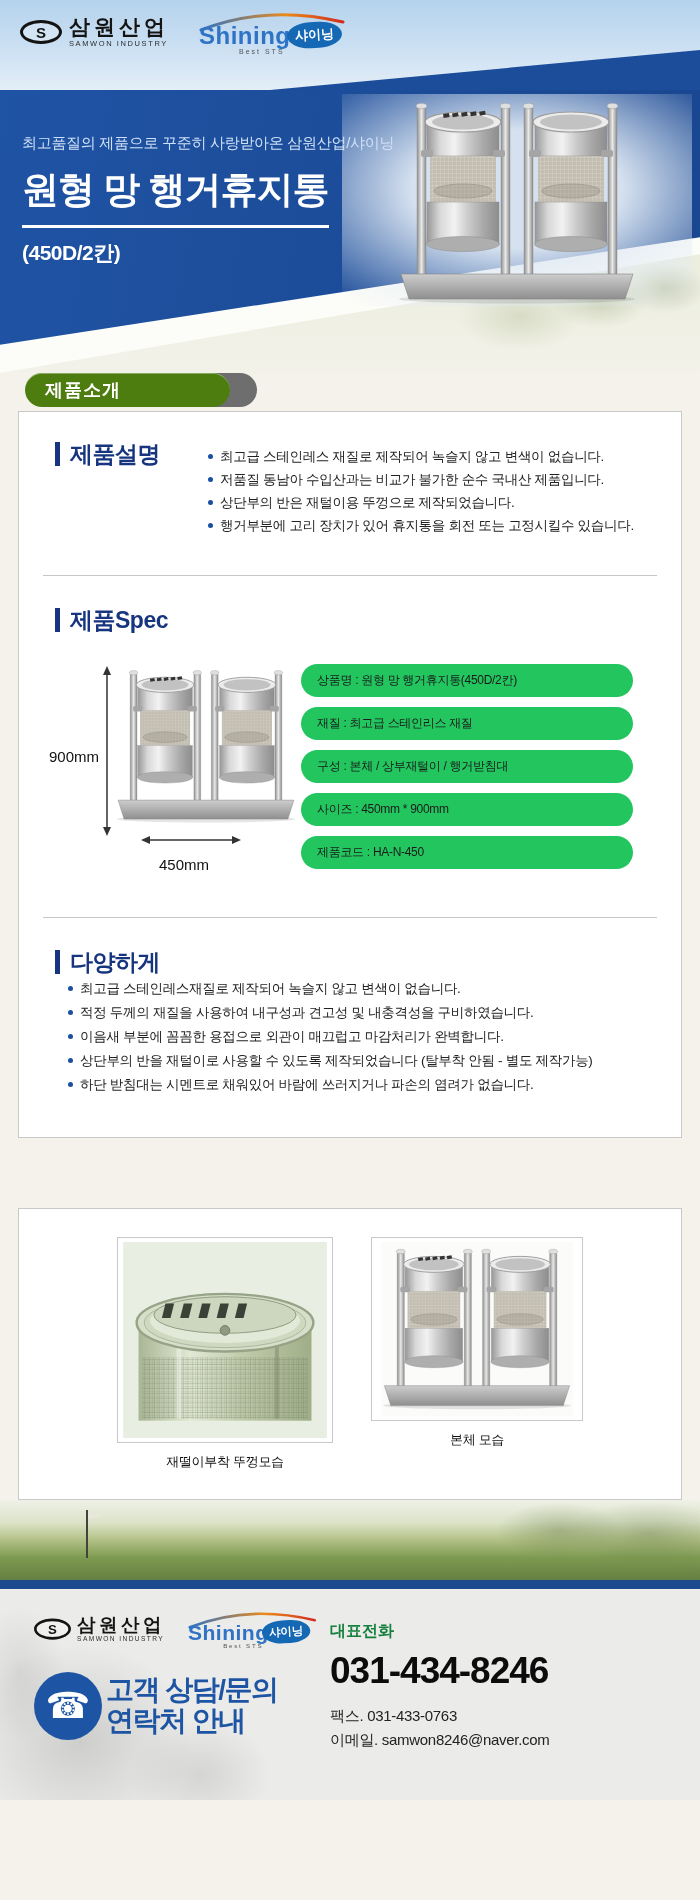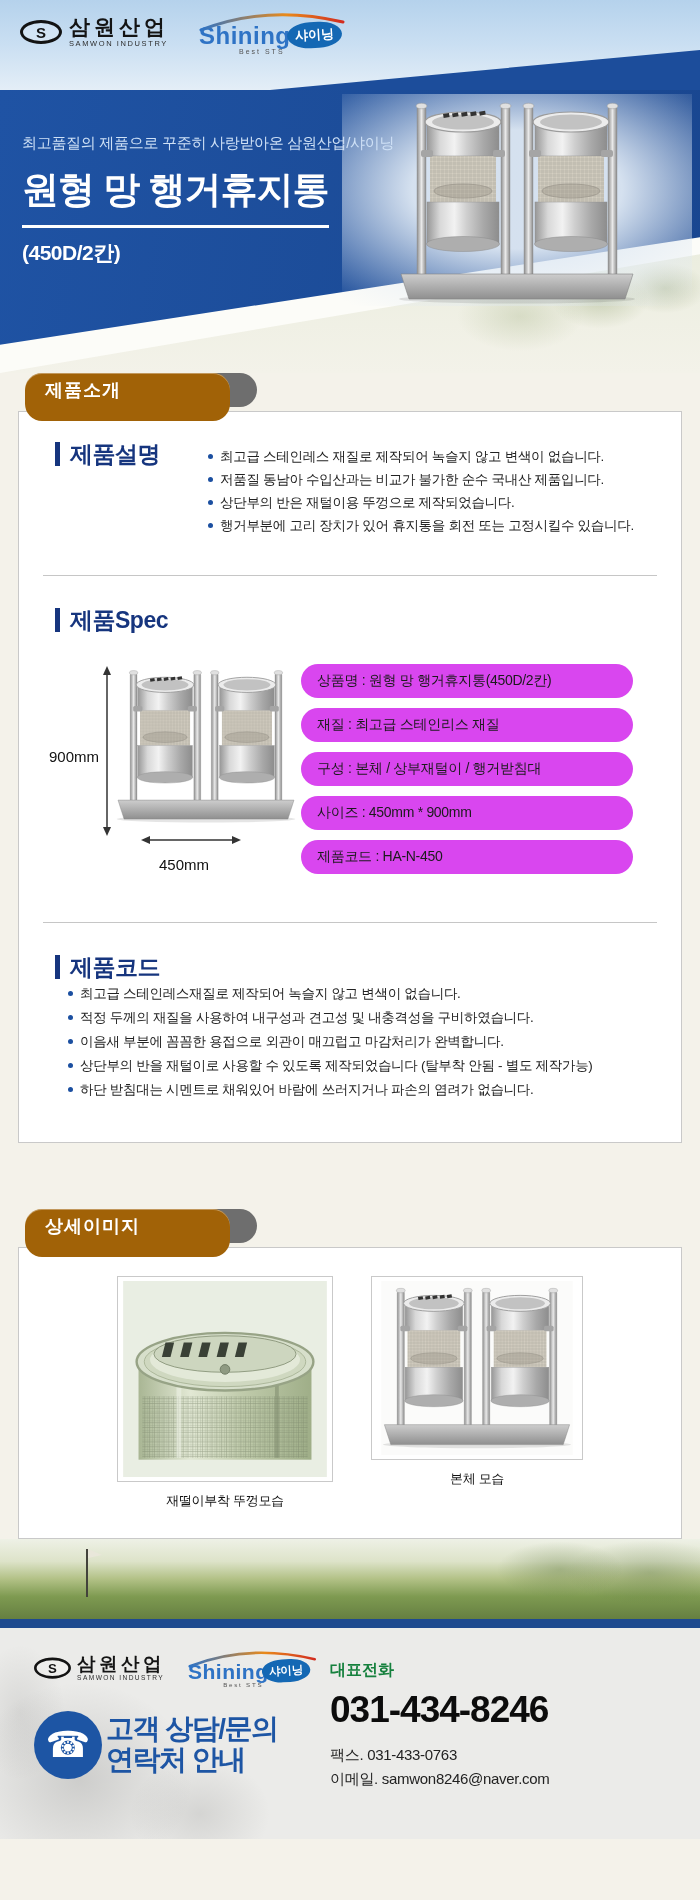--- a/index.html
+++ b/index.html
@@ -39,21 +39,21 @@
   .big-title{display:inline-block;font-size:37px;font-weight:bold;color:#fff;letter-spacing:-1px;
     padding-bottom:10px;border-bottom:3px solid #fff}
   .size-label{font-size:21px;font-weight:bold;color:#fff;margin-top:11px;letter-spacing:-0.5px}
   .banner-photo{position:absolute;top:4px;right:8px;width:350px;height:212px;z-index:2;
     background:radial-gradient(75% 70% at 50% 45%,rgba(223,233,244,.95) 40%,rgba(223,233,244,0) 100%)}
   .banner-photo svg{width:100%;height:100%}
 
   
   .section-pill{position:relative;width:232px;height:34px;margin-left:25px;z-index:2}
   .section-pill .back{position:absolute;left:22px;top:0;width:210px;height:34px;background:#6e6e6e;border-radius:17px}
-  .section-pill .front{position:absolute;left:0;top:0;width:205px;height:48px;background:#a16207;border-radius:17px;
+  .section-pill .front{position:absolute;left:0;top:0;width:205px;height:34px;background:#4d7c0f;border-radius:17px;
     color:#fff;font-size:18px;font-weight:bold;line-height:34px;padding-left:20px;letter-spacing:1px;
     box-shadow:inset 0 1px 0 rgba(255,255,255,.35)}
 
   
   .content-box{margin:4px 18px 0;background:#fff;border:1px solid #c9c9c9}
   .box1{padding:30px 0 40px}
   .sec-head{font-size:23px;font-weight:bold;color:#16357e;border-left:5px solid #16357e;padding-left:10px;
     line-height:1.05;letter-spacing:-0.5px}
   .desc-row{display:flex;margin:0 28px 0 36px}
   .desc-row .sec-head{flex:0 0 152px;align-self:flex-start}
@@ -63,21 +63,21 @@
   .divider{border:none;border-top:1px solid #c6c6c6;margin:38px 24px 32px}
   .head-in{margin-left:36px}
   .spec-row{display:flex;margin:30px 28px 0 30px}
   .dim-fig{flex:0 0 252px;position:relative;height:208px}
   .dim-h-label{position:absolute;left:0;top:86px;font-size:15px;color:#111}
   .v-arrow{position:absolute;left:52px;top:4px;width:12px;height:170px}
   .fig-bins{position:absolute;left:66px;top:0;width:182px;height:164px}
   .h-arrow{position:absolute;left:92px;top:172px;width:100px;height:12px}
   .dim-w-label{position:absolute;left:110px;top:194px;font-size:15px;color:#111}
   .spec-list{flex:1;padding-right:20px;margin-top:2px}
-  .spec-pill{background:#d946ef;border-radius:17px;padding:8px 16px;font-size:14px;color:#1b1b1b;
+  .spec-pill{background:#22c55e;border-radius:17px;padding:8px 16px;font-size:12px;color:#1b1b1b;
     margin-bottom:10px;letter-spacing:-0.3px}
   .adv-list{margin:20px 30px 0 48px}
   .adv-list li{line-height:24px}
 
   .spacer1{height:66px}
 
   .box2{height:292px;padding-top:28px}
   .detail-row{display:flex;justify-content:center;align-items:flex-start;gap:38px}
   .img-frame{border:1px solid #c9c9c9;background:#fff;padding:4px}
   .frame-left{width:216px;height:206px}
@@ -276,36 +276,32 @@
         <div class="spec-pill">상품명 : 원형 망 행거휴지통(450D/2칸)</div>
         <div class="spec-pill">재질 : 최고급 스테인리스 재질</div>
         <div class="spec-pill">구성 : 본체 / 상부재털이 / 행거받침대</div>
         <div class="spec-pill">사이즈 : 450mm * 900mm</div>
         <div class="spec-pill">제품코드 : HA-N-450</div>
       </div>
     </div>
 
     <hr class="divider">
 
-    <div class="sec-head head-in">제품코드</div>
+    <div class="sec-head head-in">다양하게</div>
     <ul class="bullets adv-list">
       <li>최고급 스테인레스재질로 제작되어 녹슬지 않고 변색이 없습니다.</li>
       <li>적정 두께의 재질을 사용하여 내구성과 견고성 및 내충격성을 구비하였습니다.</li>
       <li>이음새 부분에 꼼꼼한 용접으로 외관이 매끄럽고 마감처리가 완벽합니다.</li>
       <li>상단부의 반을 재털이로 사용할 수 있도록 제작되었습니다 (탈부착 안됨 - 별도 제작가능)</li>
       <li>하단 받침대는 시멘트로 채워있어 바람에 쓰러지거나 파손의 염려가 없습니다.</li>
     </ul>
   </div>
 
   <div class="spacer1"></div>
 
-  <div class="section-pill">
-    <div class="back"></div>
-    <div class="front">상세이미지</div>
-  </div>
 
   <div class="content-box box2">
     <div class="detail-row">
       <div>
         <div class="img-frame frame-left">
           <svg viewBox="0 0 212 204">
             <rect x="0" y="0" width="212" height="204" fill="#e9eee3"></rect>
             <rect x="16" y="86" width="180" height="100" fill="url(#gm)"></rect>
             <rect x="20" y="120" width="172" height="64" fill="url(#meshg)" opacity="0.9"></rect>
             <line x1="58" y1="90" x2="58" y2="184" stroke="#eef2e6" stroke-width="5" opacity="0.6"></line>

